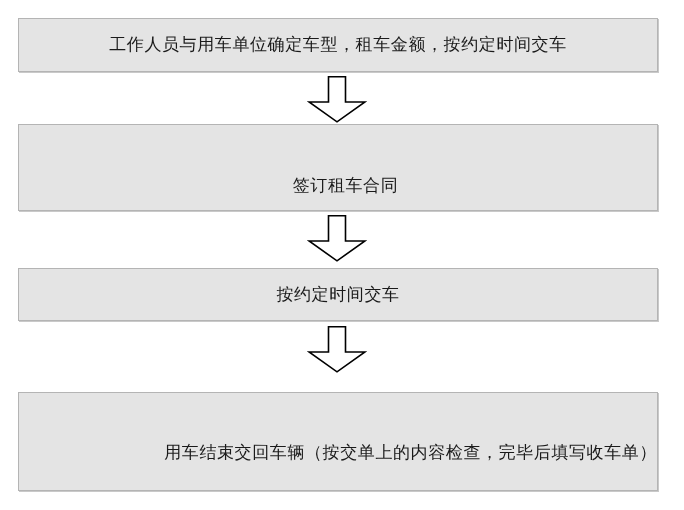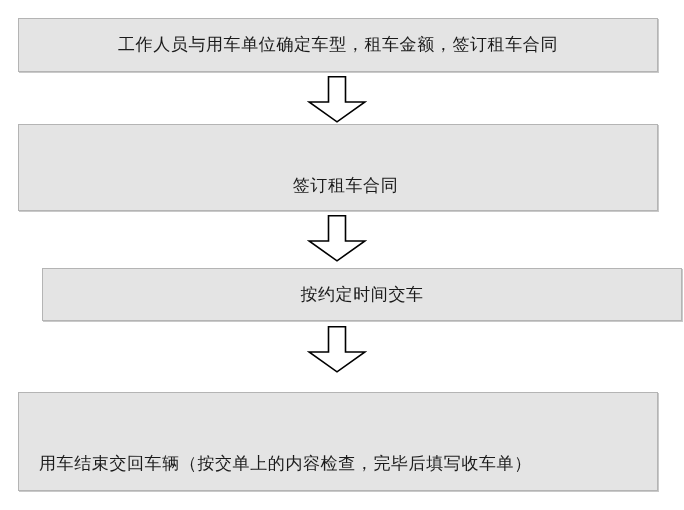--- a/index.html
+++ b/index.html
@@ -46,45 +46,45 @@
 
   
   .n1 { left: 18px;  top: 18px;  width: 640px; height: 54px; }
   .n1 .node-label { top: 15px; text-align: center; }
 
   
   .n2 { left: 18px;  top: 124px; width: 640px; height: 87px; }
   .n2 .node-label { top: 50px; text-align: center; padding-left: 15px; }
 
   
-  .n3 { left: 18px;  top: 268px; width: 640px; height: 53px; margin-left: 24px; }
+  .n3 { left: 18px;  top: 268px; width: 640px; height: 53px; }
   .n3 .node-label { top: 15px; text-align: center; }
 
   
   .n4 { left: 18px;  top: 392px; width: 640px; height: 99px; }
-  .n4 .node-label { top: 60px; text-align: left; padding-left: 20px; }
+  .n4 .node-label { top: 49px; text-align: right; padding-left: 20px; }
 
   .arrow {
     position: absolute;
     width: 60px;
     height: 47px;
   }
   .arrow svg { display: block; width: 60px; height: 47px; }
 
   .a1 { left: 307px; top: 76px;  }
   .a2 { left: 307px; top: 215px; }
   .a3 { left: 307px; top: 326px; }
 </style>
 </head>
 <body>
 
 <div id="flowchart">
 
   <div class="node n1">
-    <div class="node-label">工作人员与用车单位确定车型，租车金额，签订租车合同</div>
+    <div class="node-label">工作人员与用车单位确定车型，租车金额，按约定时间交车</div>
   </div>
 
   <div class="arrow a1">
     <svg viewBox="0 0 60 47" xmlns="http://www.w3.org/2000/svg" aria-hidden="true">
       <polygon points="21.5,0.8 38.5,0.8 38.5,26 58,26 30,45.8 2,26 21.5,26" fill="#ffffff" stroke="#000000" stroke-width="1.6" stroke-linejoin="miter"></polygon>
     </svg>
   </div>
 
   <div class="node n2">
     <div class="node-label">签订租车合同</div>

